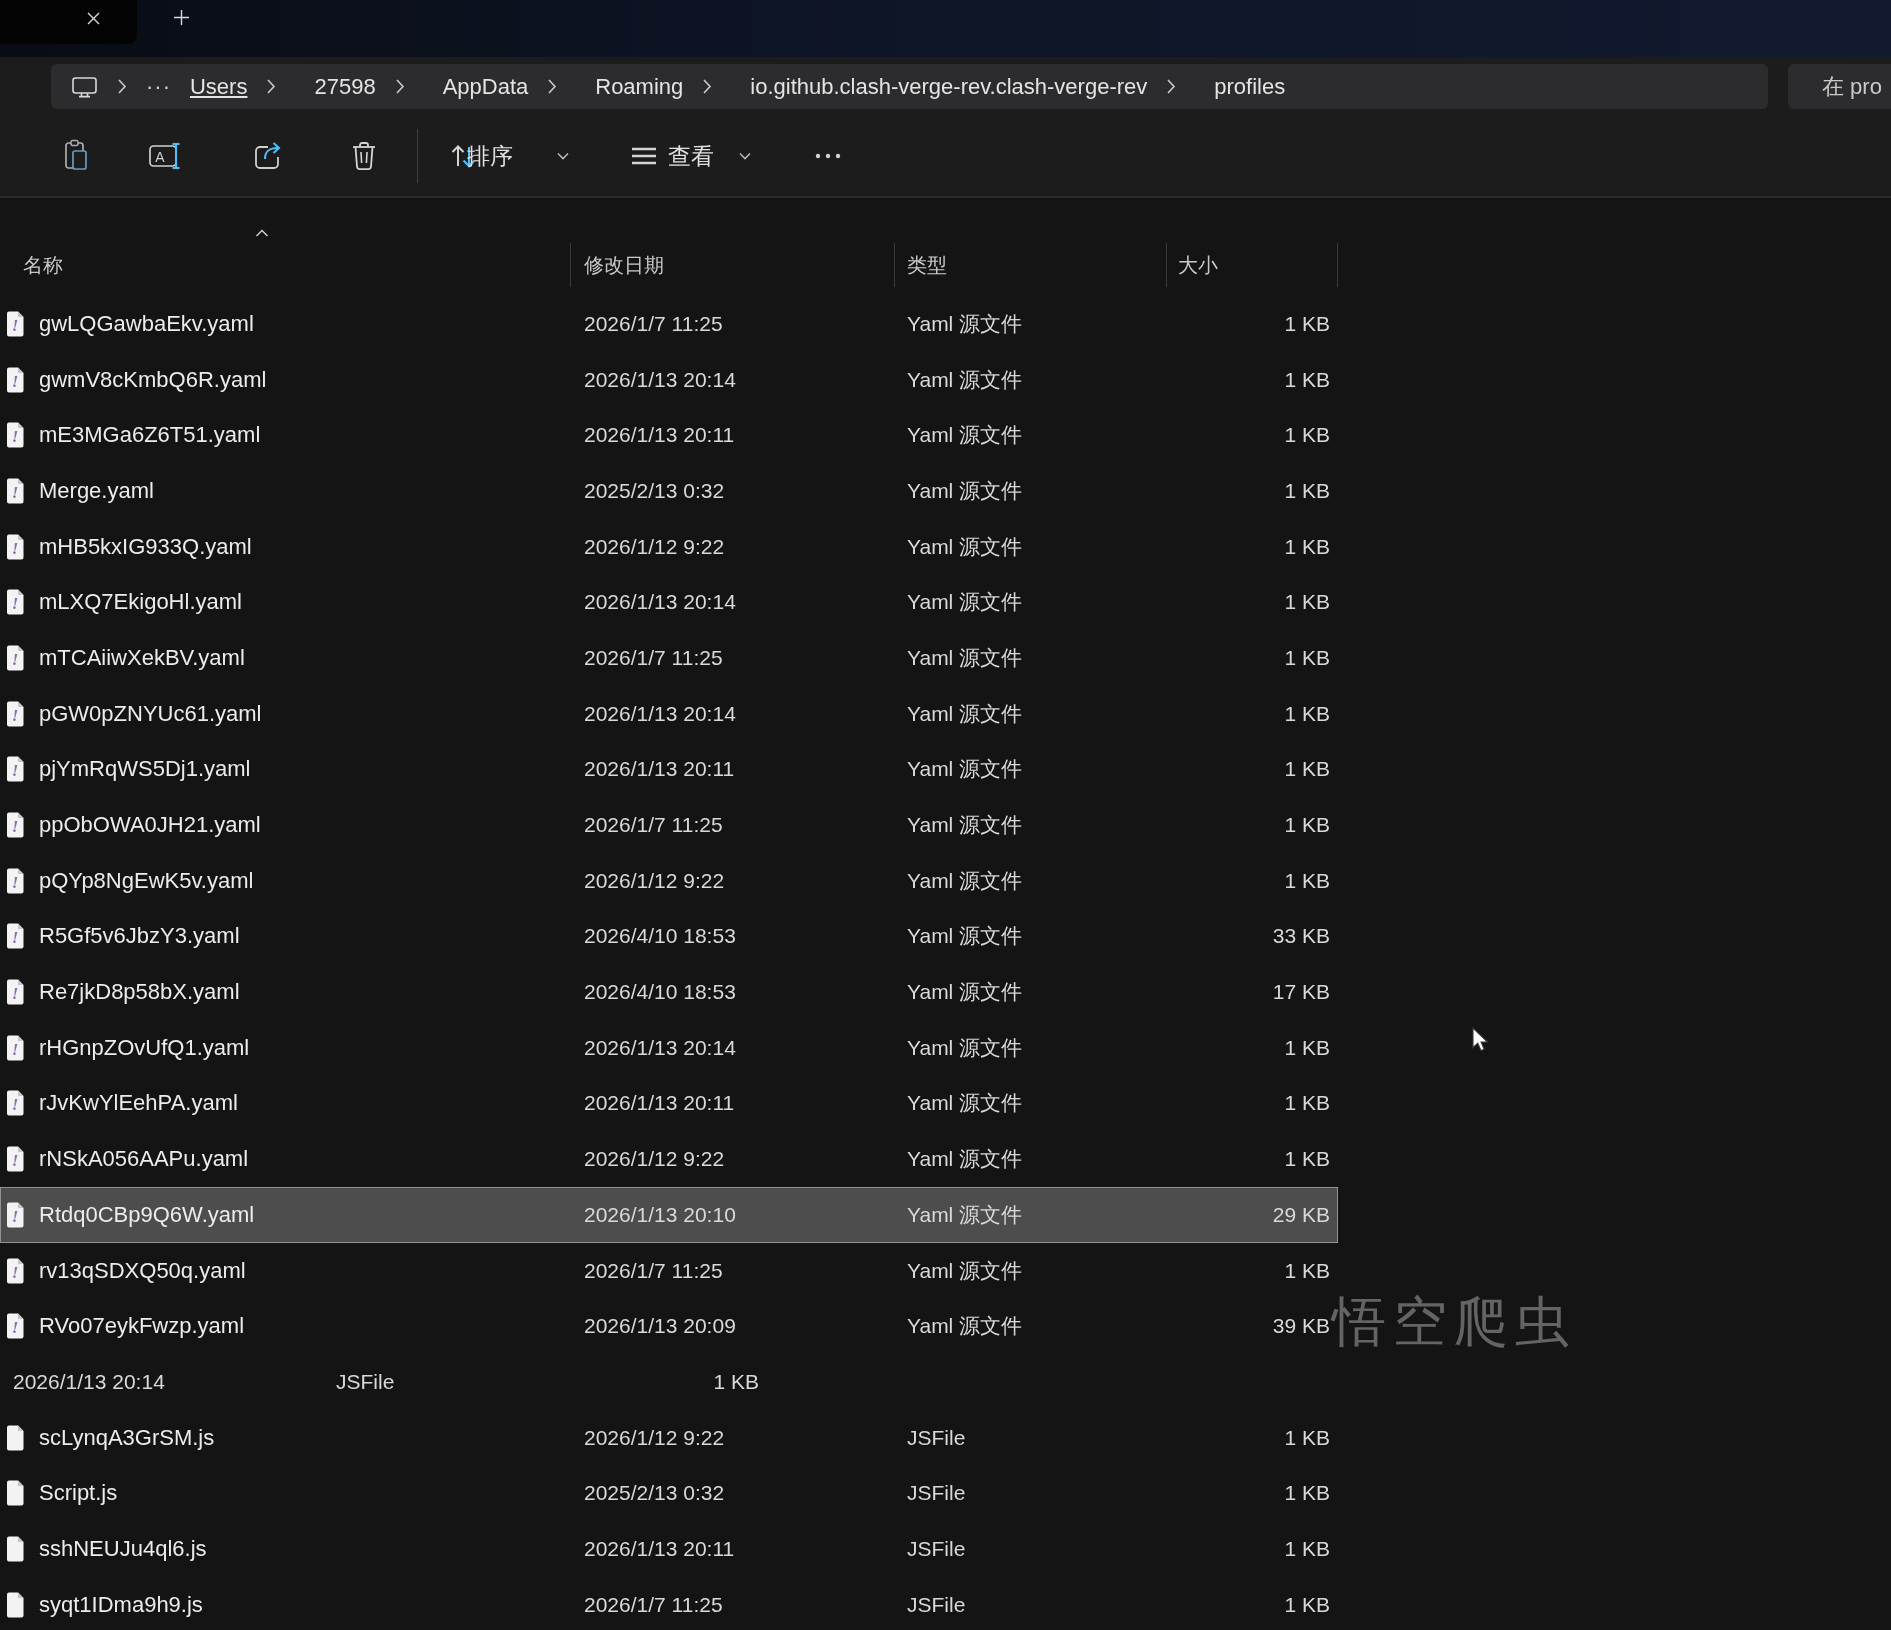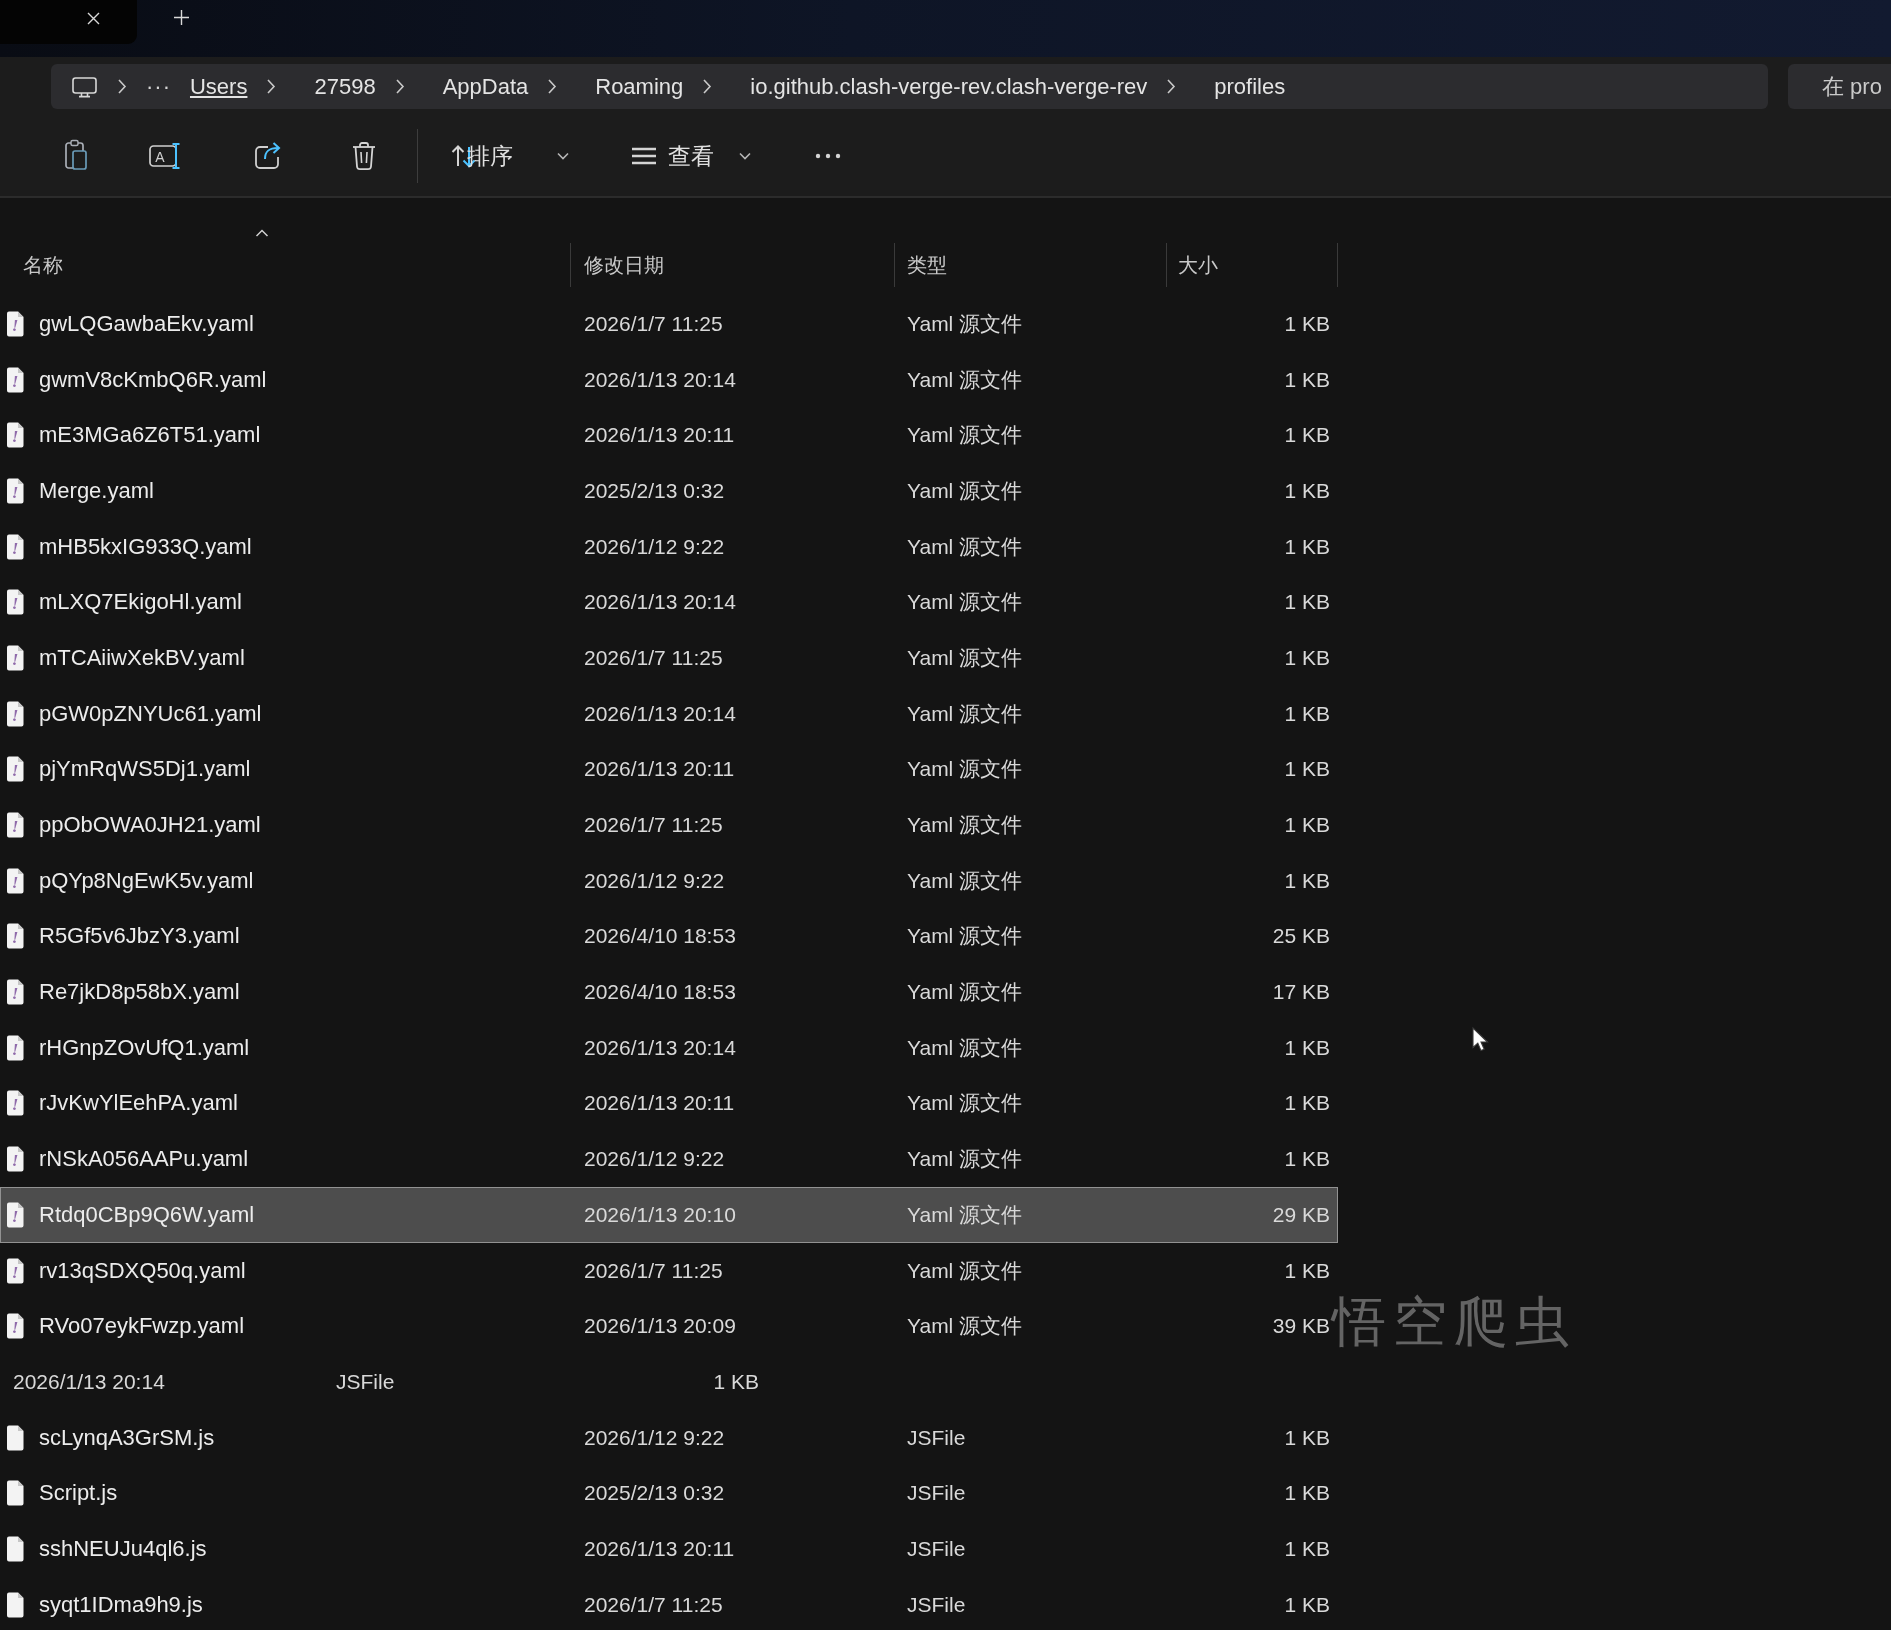--- a/index.html
+++ b/index.html
@@ -415,21 +415,21 @@
           <svg width="22" height="28" viewBox="0 0 22 28">
             <path d="M3 3.5 a2 2 0 0 1 2 -2 H14 L19.5 7 V24.5 a2 2 0 0 1 -2 2 H5 a2 2 0 0 1 -2 -2 Z" fill="#f3f3f3"></path>
             <path d="M14 1.5 L19.5 7 H14 Z" fill="#c6c6c6"></path>
             <text x="11" y="21" font-size="17" font-style="italic" font-weight="bold" fill="#8f6aaa" text-anchor="middle" font-family="Liberation Serif, serif">!</text>
           </svg>
         </span>
         <span class="fname">R5Gf5v6JbzY3.yaml</span>
       </div>
       <div class="c-date">2026/4/10 18:53</div>
       <div class="c-type">Yaml 源文件</div>
-      <div class="c-size">25 KB</div>
+      <div class="c-size">33 KB</div>
     </div>
     <div class="row">
       <div class="c-name">
         <span>
           <svg width="22" height="28" viewBox="0 0 22 28">
             <path d="M3 3.5 a2 2 0 0 1 2 -2 H14 L19.5 7 V24.5 a2 2 0 0 1 -2 2 H5 a2 2 0 0 1 -2 -2 Z" fill="#f3f3f3"></path>
             <path d="M14 1.5 L19.5 7 H14 Z" fill="#c6c6c6"></path>
             <text x="11" y="21" font-size="17" font-style="italic" font-weight="bold" fill="#8f6aaa" text-anchor="middle" font-family="Liberation Serif, serif">!</text>
           </svg>
         </span>

